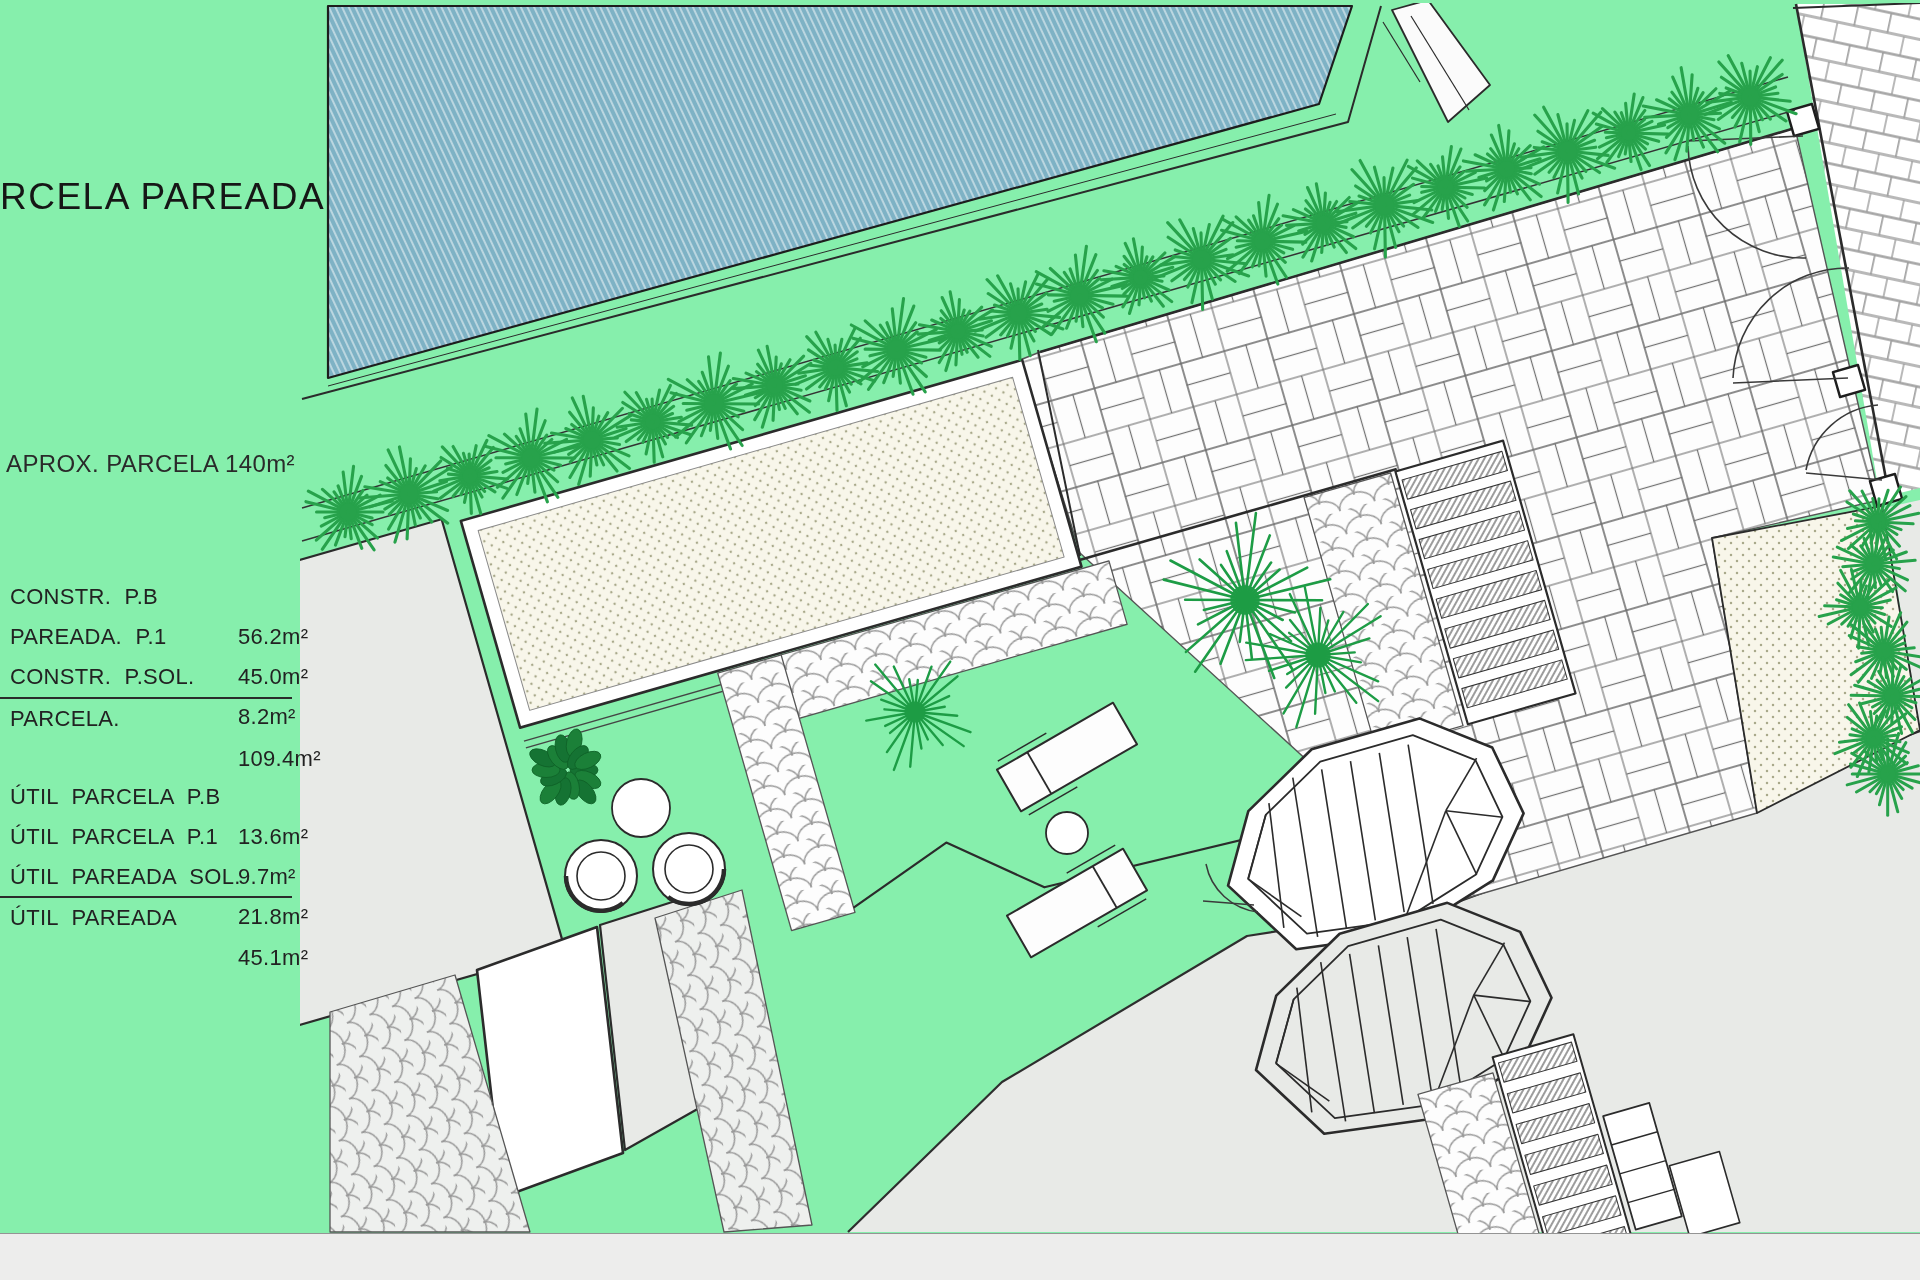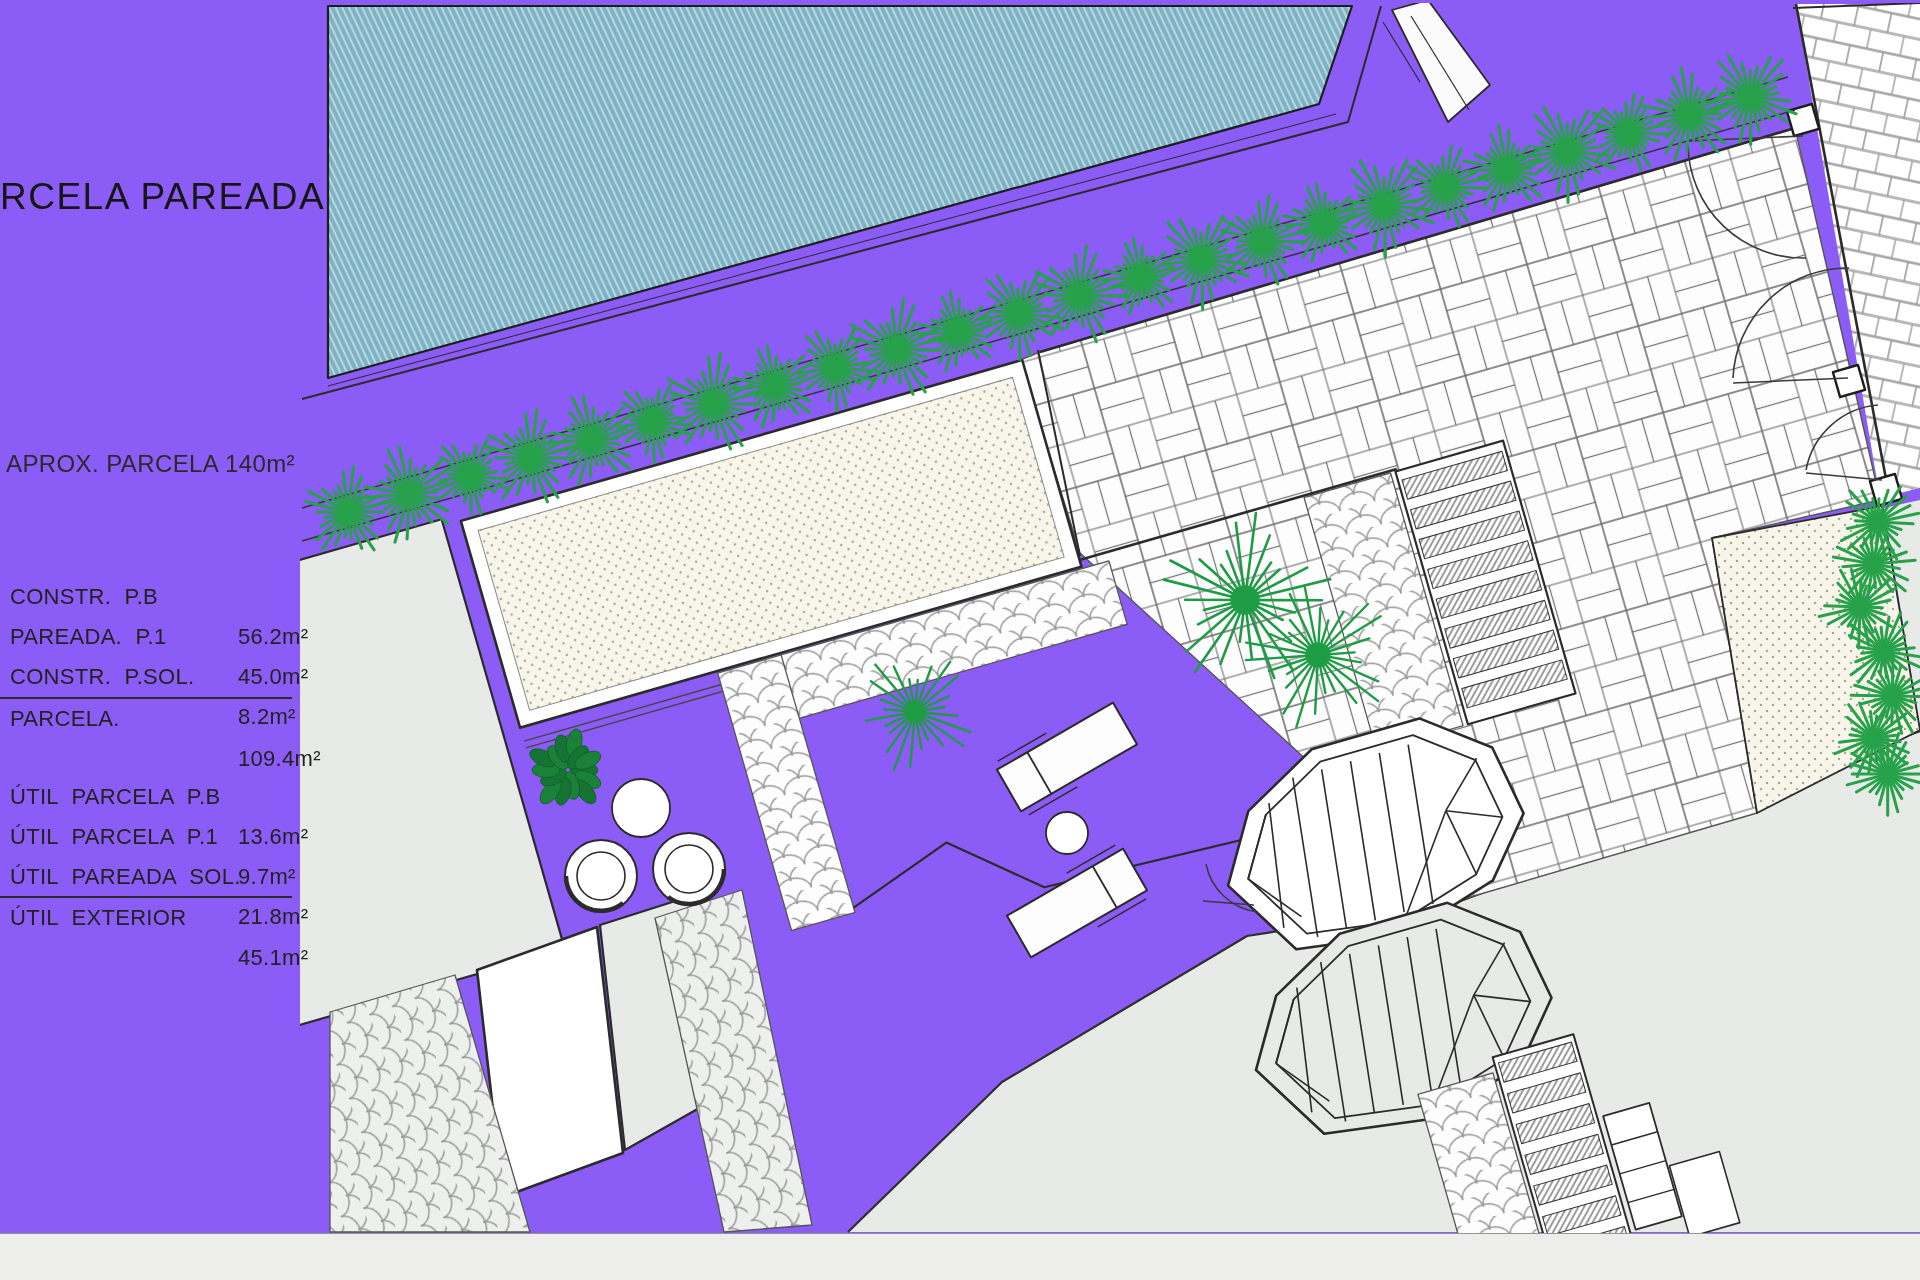--- a/index.html
+++ b/index.html
@@ -1,16 +1,16 @@
 <!DOCTYPE html>
 <html><head>
 <meta charset="utf-8">
 <style>
   html,body{margin:0;padding:0;background:#ffffff;}
-  .stage{position:relative;width:1920px;height:1280px;background:#8b5cf6;overflow:hidden;
+  .stage{position:relative;width:1920px;height:1280px;background:#86efac;overflow:hidden;
          font-family:"Liberation Sans", sans-serif;color:#1c1c1c;}
   .stage svg{position:absolute;left:0;top:0;}
   .legend{position:absolute;left:0;top:0;width:320px;height:1280px;}
   .title{position:absolute;left:0;top:176px;font-size:37px;letter-spacing:1.5px;color:#161616;white-space:nowrap;}
   .aprox{position:absolute;left:6px;top:450px;font-size:24px;letter-spacing:0.4px;color:#2a2a2a;white-space:nowrap;text-align:right;}
   .lrow{position:absolute;left:10px;font-size:22px;letter-spacing:0.3px;word-spacing:7px;color:#222;white-space:nowrap;}
   .lval{position:absolute;left:228px;top:0;font-size:22px;letter-spacing:0.3px;word-spacing:normal;margin-top:40px;}
   .ldiv{position:absolute;left:0;width:292px;border-top:2.4px solid #2b2b2b;}
   .footerline{position:absolute;left:0;top:1233px;width:1920px;border-top:1.5px solid #949494;}
   .footerstrip{position:absolute;left:0;top:1234px;width:1920px;height:46px;background:#ededec;}
@@ -1282,20 +1282,20 @@
     <div class="lrow" style="top:824px">
       <span>ÚTIL PARCELA P.1</span>
       <span class="lval">9.7m²</span>
     </div>
     <div class="lrow" style="top:864px">
       <span>ÚTIL PAREADA SOL.</span>
       <span class="lval">21.8m²</span>
     </div>
     <div class="ldiv" style="top:896px"></div>
     <div class="lrow" style="top:905px">
-      <span>ÚTIL EXTERIOR</span>
+      <span>ÚTIL PAREADA</span>
       <span class="lval">45.1m²</span>
     </div>
   </div>
 
   <div class="footerline"></div>
   <div class="footerstrip"></div>
 </div>
 
 </body></html>

